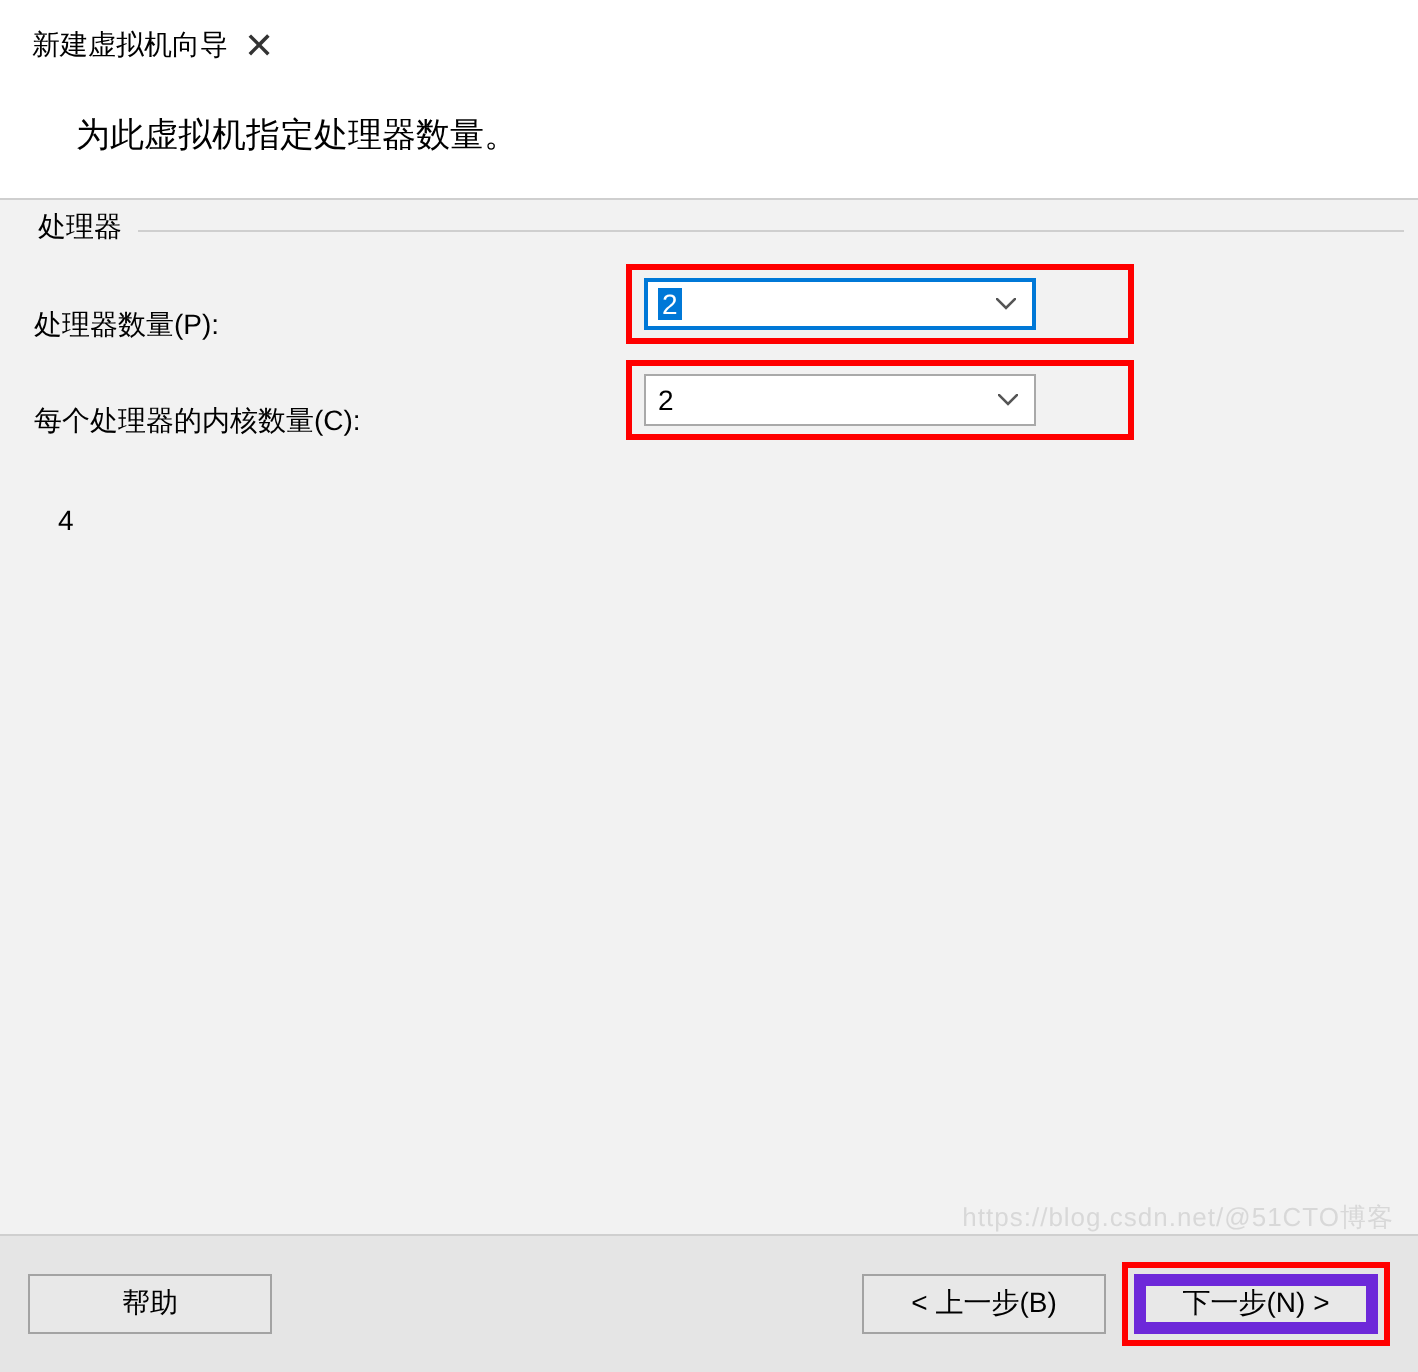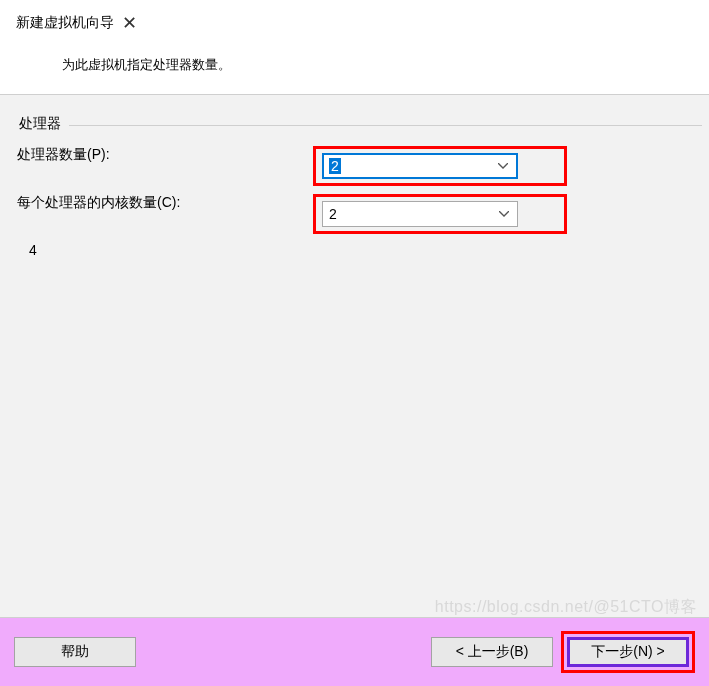--- a/index.html
+++ b/index.html
@@ -29,41 +29,39 @@
     }
     .header-section {
       padding: 14px 16px 20px 38px;
     }
     .header-title {
       font-size: 15px;
       font-weight: bold;
       margin-bottom: 6px;
     }
     .header-subtitle {
-      font-size: 13px;
+      font-size: 17px;
       font-weight: normal;
-      margin-left: 24px;
     }
     .divider {
       border: none;
       border-top: 1px solid #cfcfcf;
       margin: 0;
     }
     .content-area {
       flex: 1;
       background: #f2f2f2;
       padding: 6px;
       display: flex;
       flex-direction: column;
     }
     .group-panel {
       background: #f2f2f2;
       flex: 1;
       position: relative;
-      margin-top: 15px;
     }
     .group-label {
       position: absolute;
       top: -1px;
       left: 8px;
       padding: 0 4px;
       font-size: 14px;
     }
     .fieldset-border {
       border-left: 1px solid transparent;
@@ -77,21 +75,21 @@
       top: 9px;
       left: 62px;
       right: 0;
       border-top: 1px solid #cfcfcf;
     }
     .form-rows {
       padding: 8px 0 0 6px;
     }
     .form-row {
       display: flex;
-      align-items: flex-start;
+      align-items: flex-end;
       margin-bottom: 12px;
       height: 36px;
     }
     .form-label {
       width: 300px;
       font-size: 14px;
       padding-left: 4px;
     }
     .highlight-box {
       border: 3px solid #ff0000;
@@ -129,21 +127,21 @@
       pointer-events: none;
     }
     .dropdown-chevron svg {
       display: block;
     }
     .total-value {
       font-size: 14px;
       padding-left: 16px;
     }
     .button-bar {
-      background: #f0abfc;
+      background: #e5e5e5;
       border-top: 1px solid #cfcfcf;
       padding: 13px 14px;
       display: flex;
       align-items: center;
       gap: 8px;
     }
     .spacer { flex: 1; }
     .wbtn {
       min-width: 122px;
       height: 30px;
@@ -153,27 +151,27 @@
       font-family: inherit;
       cursor: pointer;
       padding: 0 12px;
     }
     .btn-next-wrap {
       border: 3px solid #ff0000;
       padding: 3px;
       display: inline-flex;
     }
     .btn-next {
-      border: 3px solid #6d28d9;
+      border: 6px solid #6d28d9;
     }
     .watermark {
       position: absolute;
       right: 12px;
       bottom: 68px;
-      font-size: 16px;
+      font-size: 13px;
       color: #d8d8d8;
       letter-spacing: 0.5px;
       pointer-events: none;
     }
   </style>
 </head>
 <body>
 
 <div class="titlebar">
   <span>新建虚拟机向导</span>

